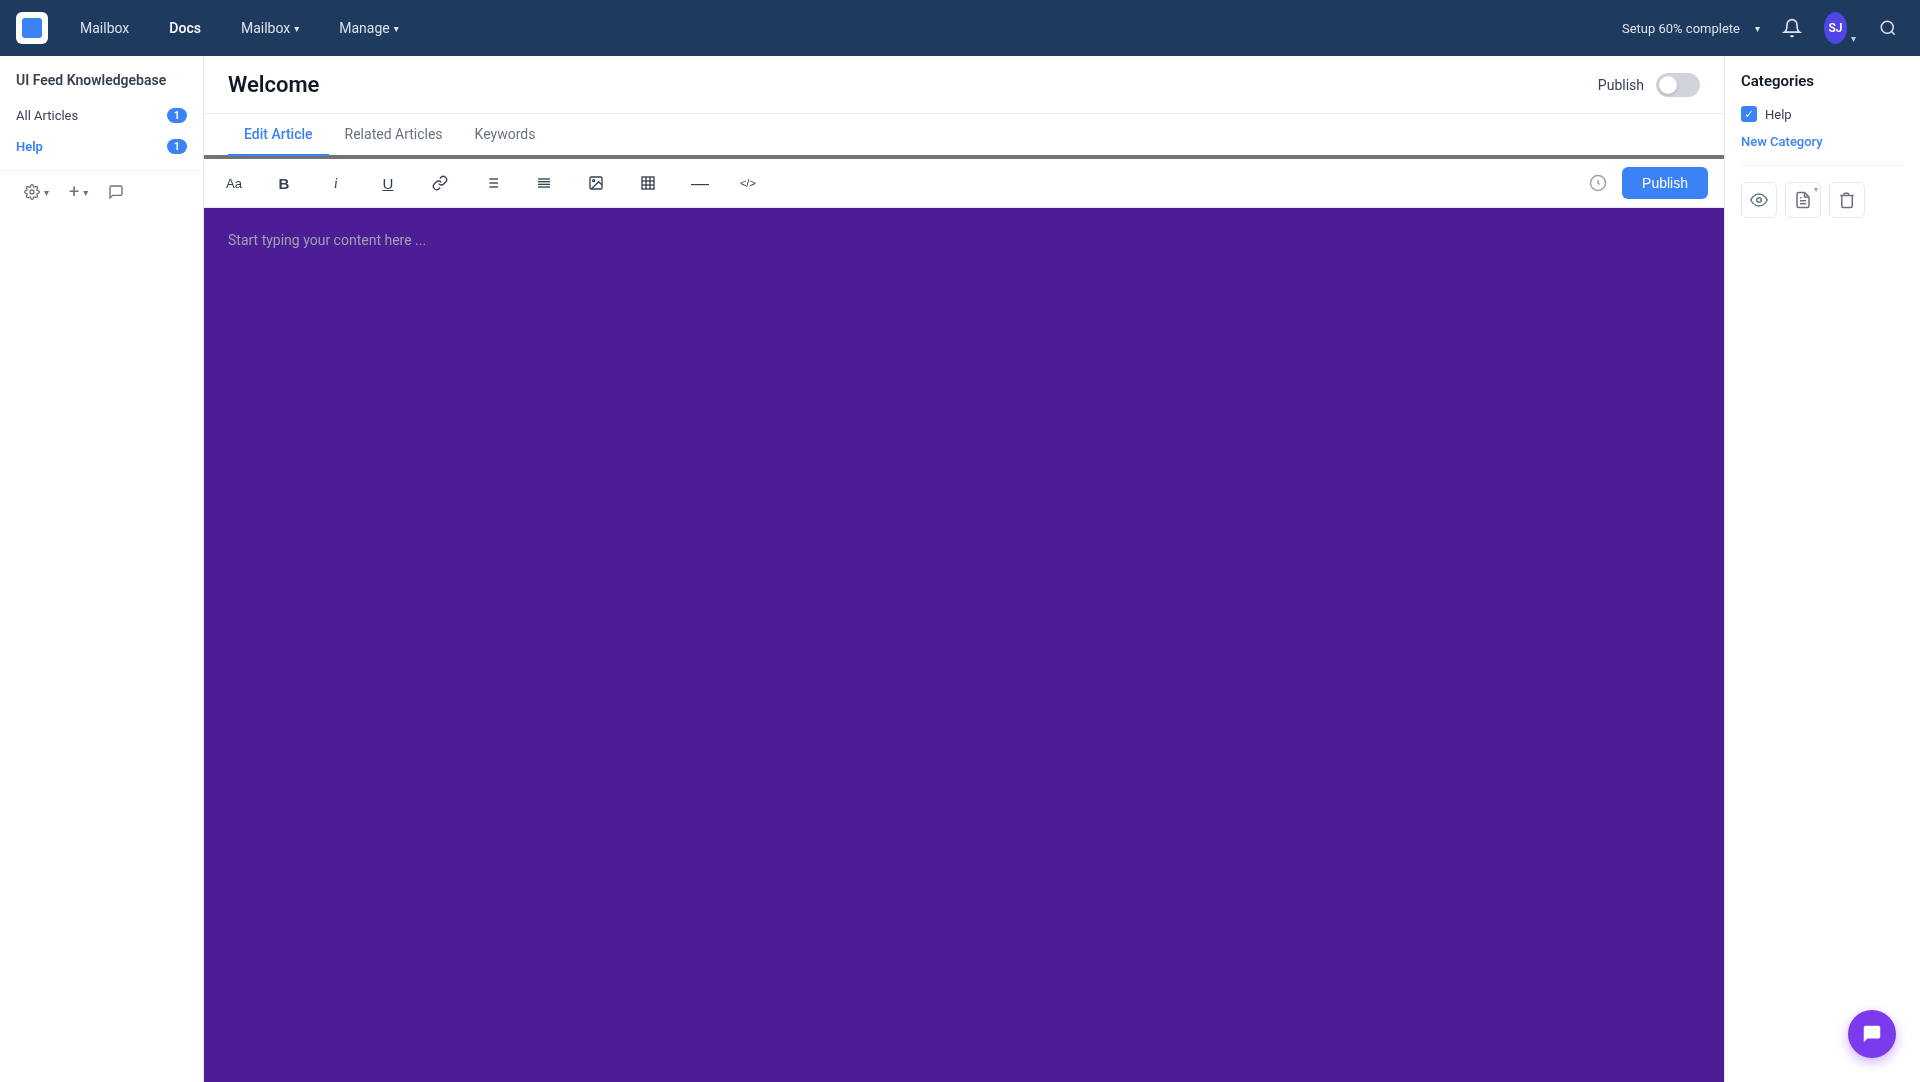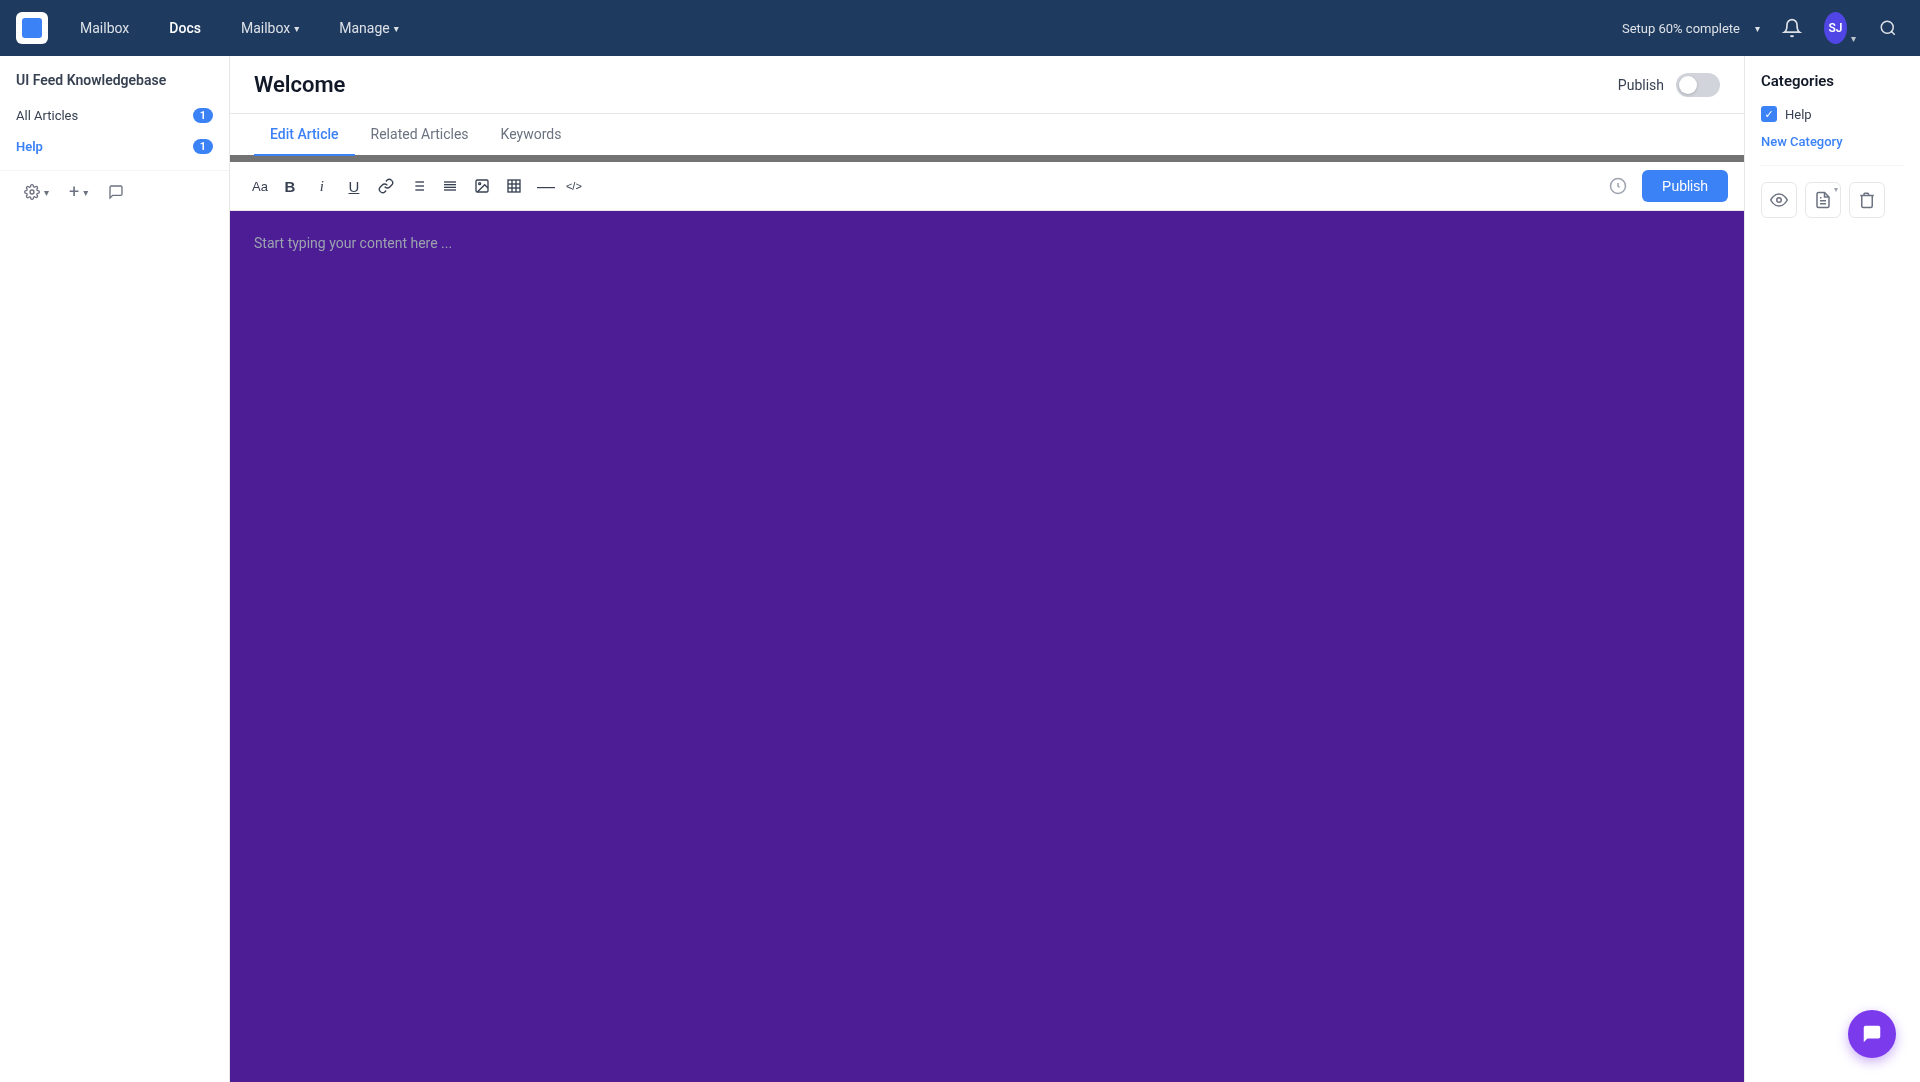--- a/index.html
+++ b/index.html
@@ -67,21 +67,21 @@
 
     
     .app-body {
       display: flex;
       margin-top: 56px;
       height: calc(1082px - 56px);
     }
 
     
     .left-sidebar {
-      width: 230px;
+      width: 204px;
       background: white;
       border-right: 1px solid #e5e7eb;
       flex-shrink: 0;
       padding: 16px 0;
     }
     .sidebar-title {
       font-size: 14px;
       font-weight: 600;
       color: #374151;
       padding: 0 16px 12px;
@@ -172,21 +172,21 @@
       background: white;
       border-radius: 50%;
       top: 3px; left: 3px;
       transition: left 0.2s;
       box-shadow: 0 1px 3px rgba(0,0,0,0.2);
     }
 
     
     .tabs-row {
       display: flex;
-      border-bottom: 7px solid #737373;
+      border-bottom: 4px solid #737373;
       padding: 0 24px;
     }
     .tab {
       padding: 12px 16px;
       font-size: 14px;
       color: #6b7280;
       cursor: pointer;
       border-bottom: 2px solid transparent;
       margin-bottom: -1px;
     }
@@ -195,21 +195,21 @@
       border-bottom-color: #3b82f6;
       font-weight: 500;
     }
 
     
     .editor-toolbar {
       display: flex;
       align-items: center;
       padding: 8px 16px;
       border-bottom: 1px solid #e5e7eb;
-      gap: 0;
+      gap: 20px;
       background: white;
     }
     .toolbar-btn {
       width: 32px; height: 32px;
       display: flex; align-items: center; justify-content: center;
       border-radius: 4px;
       cursor: pointer;
       color: #374151;
       font-size: 15px;
       font-weight: 500;
@@ -234,21 +234,21 @@
       background: #4c1d95;
       overflow-y: auto;
     }
     .editor-placeholder {
       color: #9ca3af;
       font-size: 14px;
     }
 
     
     .right-sidebar {
-      width: 176px;
+      width: 196px;
       background: white;
       border-left: 1px solid #e5e7eb;
       flex-shrink: 0;
       padding: 16px;
       display: flex;
       flex-direction: column;
     }
     .categories-title {
       font-size: 15px;
       font-weight: 600;

